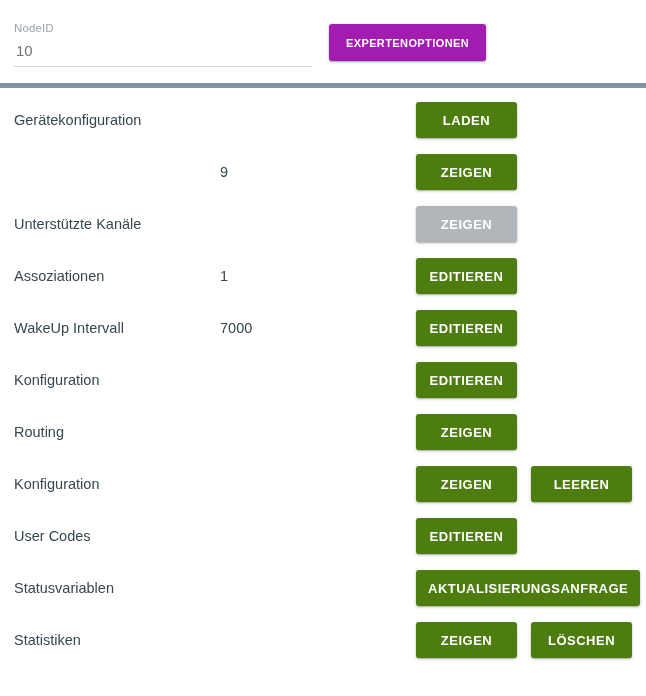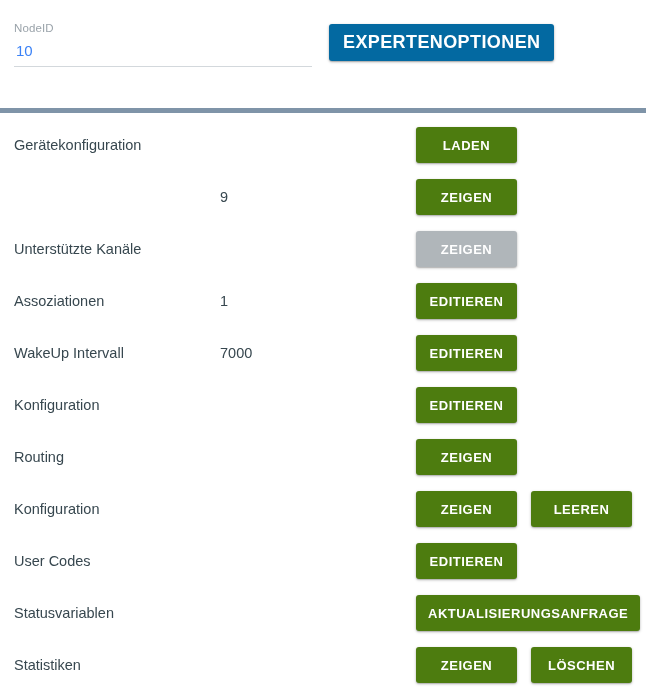--- a/index.html
+++ b/index.html
@@ -12,63 +12,63 @@
     height: 696px;
     background: #ffffff;
     font-family: "Liberation Sans", sans-serif;
     color: #37474f;
     overflow: hidden;
   }
 
   
   .header {
     position: relative;
-    height: 108px;
+    height: 83px;
     padding: 0;
   }
   .node-field {
     position: absolute;
     left: 14px;
     top: 21px;
     width: 298px;
   }
   .node-label {
     font-size: 11.5px;
     color: #9aa3aa;
     line-height: 14px;
     letter-spacing: .1px;
   }
   .node-value {
     font-size: 15px;
-    color: #3b82f6;
+    color: #737373;
     line-height: 24px;
     padding-top: 4px;
     border: none;
     outline: none;
     background: transparent;
     width: 100%;
     font-family: "Liberation Sans", sans-serif;
   }
   .node-underline {
     height: 1px;
     background: #d3d8dc;
     margin-top: 2px;
   }
 
   .expert-btn {
     position: absolute;
     left: 329px;
     top: 24px;
     min-width: 157px;
     height: 37px;
-    background: #0369a1;
+    background: #a21caf;
     color: #ffffff;
     border: none;
     border-radius: 3px;
-    font-size: 18px;
+    font-size: 11px;
     font-weight: bold;
     letter-spacing: .4px;
     font-family: "Liberation Sans", sans-serif;
     box-shadow: 0 1px 3px rgba(0,0,0,.28), 0 1px 1px rgba(0,0,0,.14);
     cursor: pointer;
     padding: 0 14px;
   }
 
   .divider {
     height: 5px;

